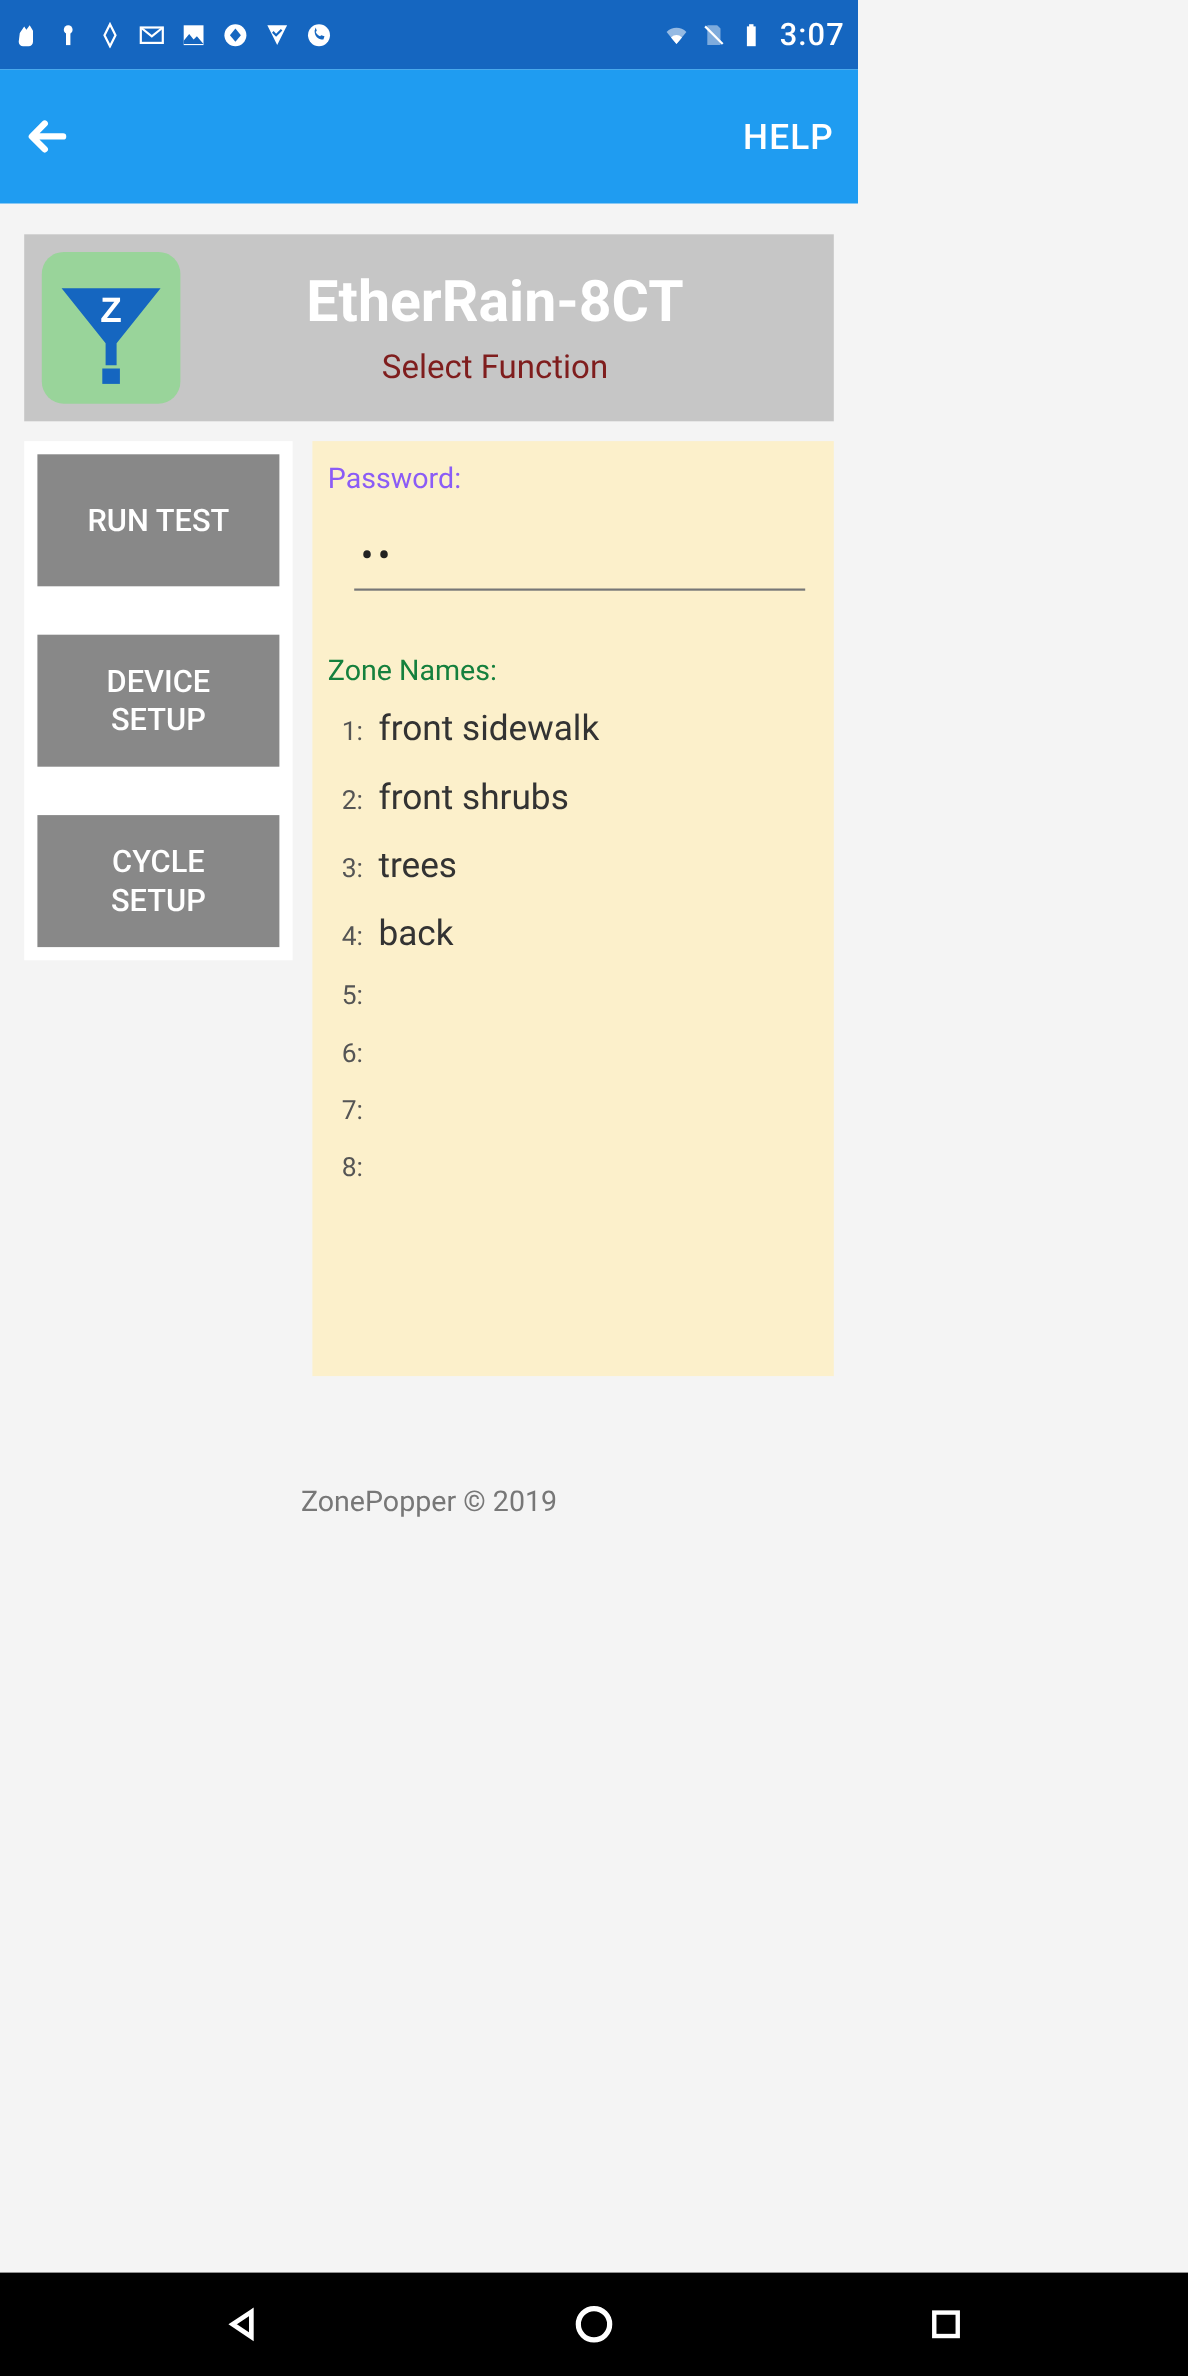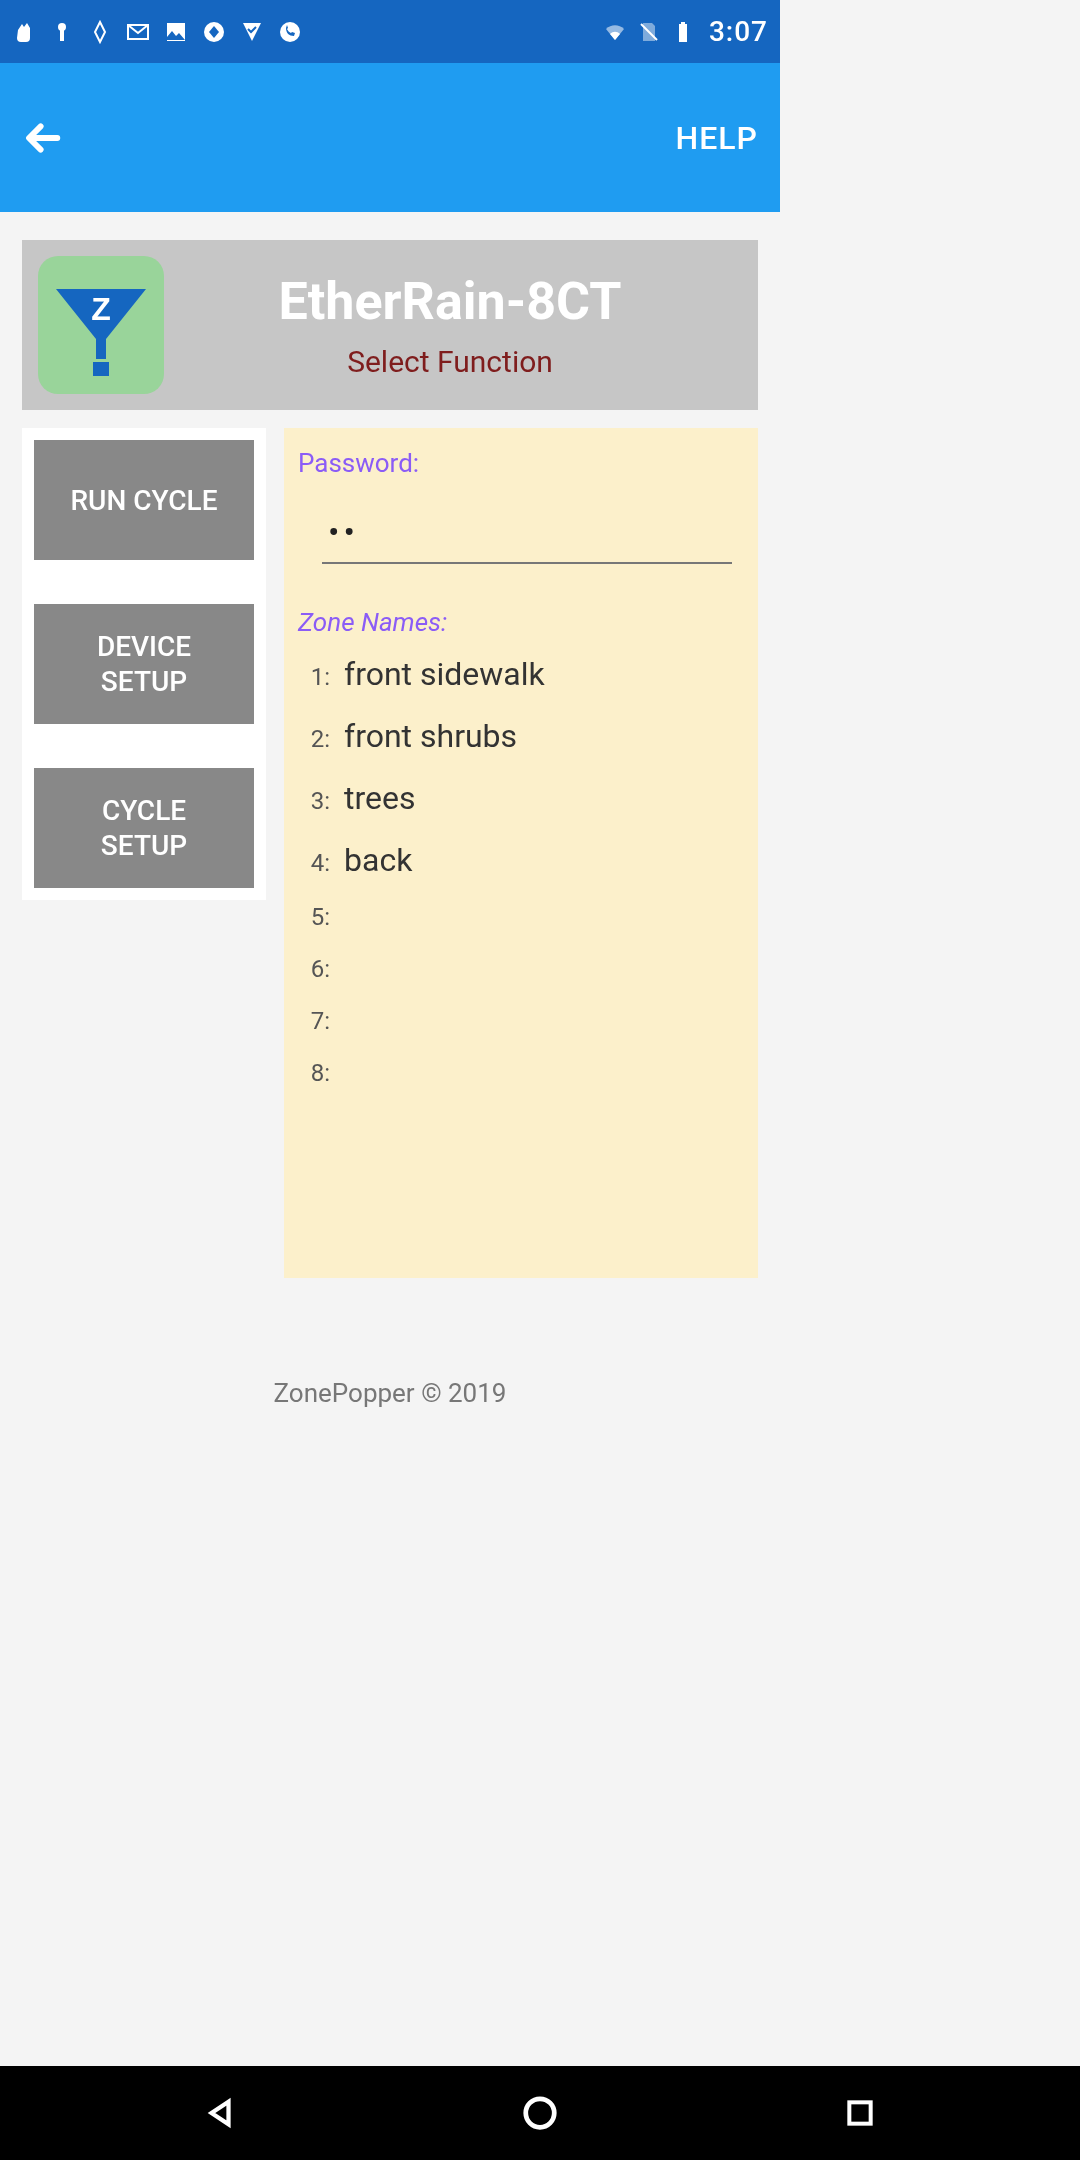--- a/index.html
+++ b/index.html
@@ -17,21 +17,21 @@
     justify-content: space-between;
   }
   .status-left { display: flex; gap: 14px; align-items: center; }
   .status-right { display: flex; gap: 10px; align-items: center; }
   .status-right .clock { font-weight: 500; letter-spacing: 1px; margin-left: 4px; }
   .status-icon { width: 24px; height: 24px; display: inline-flex; align-items: center; justify-content: center; }
   .status-icon svg { width: 24px; height: 24px; fill: #fff; }
 
   
   .app-bar {
-    height: 149px;
+    height: 122px;
     background: #1f9cf1;
     display: flex;
     align-items: center;
     padding: 0 22px;
     justify-content: space-between;
   }
   .back-btn { width: 44px; height: 44px; display: flex; align-items: center; justify-content: center; cursor: pointer; }
   .back-btn svg { width: 40px; height: 40px; stroke: #fff; stroke-width: 3.5; fill: none; stroke-linecap: round; stroke-linejoin: round; }
   .help-link { color: #fff; font-size: 32px; font-weight: 500; letter-spacing: 1px; }
 
@@ -99,21 +99,21 @@
     border: none;
     border-bottom: 2px solid #777;
     background: transparent;
     font-size: 34px;
     letter-spacing: 4px;
     width: calc(100% - 30px);
     font-family: inherit;
     color: #222;
   }
 
-  .zones-label { color: #8b5cf6; font-size: 26px; margin-top: 43px; margin-bottom: 18px; font-style: italic; }
+  .zones-label { color: #15803d; font-size: 26px; margin-top: 58px; margin-bottom: 18px; }
   .zone-row { display: flex; align-items: baseline; gap: 14px; margin: 0 0 24px 8px; }
   .zone-num { color: #555; font-size: 24px; width: 24px; text-align: right; }
   .zone-name { color: #333; font-size: 32px; }
 
   .footer { text-align: center; color: #777; font-size: 26px; margin-top: 100px; }
 
   
   .nav-bar {
     position: absolute;
     left: 0; right: 0; bottom: 0;
@@ -222,21 +222,21 @@
       </svg>
     </div>
     <div class="device-titles">
       <h1>EtherRain-8CT</h1>
       <div class="sub">Select Function</div>
     </div>
   </div>
 
   <div class="content">
     <div class="sidebar">
-      <button class="menu-btn">RUN CYCLE</button>
+      <button class="menu-btn">RUN TEST</button>
       <button class="menu-btn">DEVICE
 SETUP</button>
       <button class="menu-btn">CYCLE
 SETUP</button>
     </div>
 
     <div class="detail-panel">
       <div class="label">Password:</div>
       <input type="text" class="password-field" value="••" style="">
 

